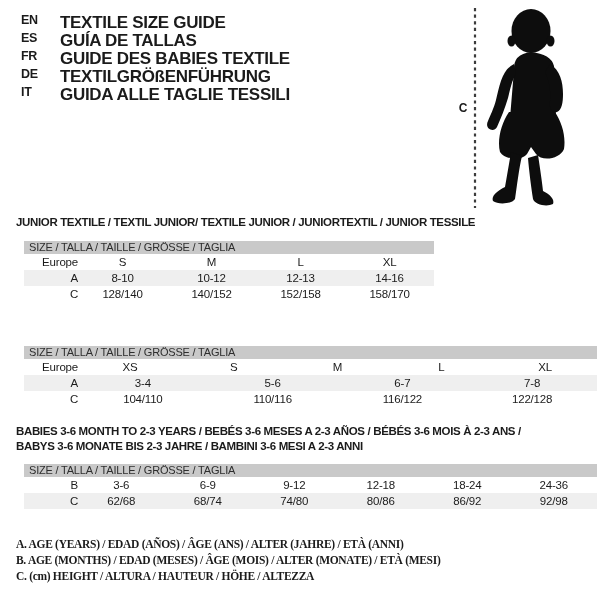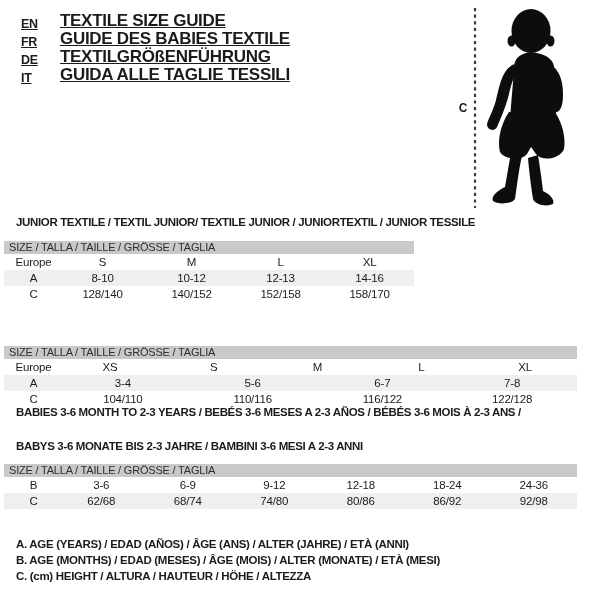--- a/index.html
+++ b/index.html
@@ -8,21 +8,21 @@
     font-family: "Liberation Sans", sans-serif;
     background: #ffffff;
     color: #1b1b1b;
     position: relative;
     overflow: hidden;
   }
   .canvas { position: absolute; inset: 0; background: #ffffff; }
 
   
   .lang-list { position: absolute; left: 21px; top: 13px; }
-  .lang-row { display: flex; height: 18px; align-items: flex-end; text-decoration: underline; }
+  .lang-row { display: flex; height: 18px; align-items: flex-start; }
   .lang-code {
     width: 39px; font-weight: bold; font-size: 12.5px; letter-spacing: -0.3px;
   }
   .lang-title {
     font-weight: bold; font-size: 17px; letter-spacing: -0.3px; white-space: nowrap;
   }
 
   
   .figure { position: absolute; left: 450px; top: 0; width: 150px; height: 215px; }
   .figure svg { position: absolute; left: 0; top: 0; }
@@ -30,50 +30,54 @@
     position: absolute; left: 6px; top: 101px; width: 14px;
     font-weight: bold; font-size: 12px; text-align: center;
   }
 
   
   .tbl-title {
     position: absolute; left: 16px;
     font-weight: bold; font-size: 11.5px; letter-spacing: -0.35px; white-space: nowrap;
   }
   .tbl-title .sub { font-size: 8px; vertical-align: sub; }
-  .tbl { position: absolute; left: 4px; }
+  .tbl { position: absolute; left: 24px; }
   .tbl-junior   { width: 410px; top: 241px; }
   .tbl-children { width: 573px; top: 346px; }
   .tbl-babies   { width: 573px; top: 464px; }
   .band {
     height: 13px; line-height: 13px; background: #c9c9c9; color: #2e2e2e;
     font-size: 11px; letter-spacing: -0.2px; padding-left: 5px;
     display: block; overflow: hidden;
   }
   .trow { display: flex; height: 16px; line-height: 16px; font-size: 11.5px; letter-spacing: -0.2px; }
   .trow.shade { background: #efefef; }
-  .lbl { width: 54px; padding-left: 5px; text-align: center; }
+  .lbl { width: 54px; padding-left: 5px; text-align: right; }
   .cell { flex: 1; text-align: center; }
 
   
   .footnotes { position: absolute; left: 16px; top: 536px; }
   .footnote {
     font-weight: bold; font-size: 11.5px; letter-spacing: -0.3px;
-    height: 16px; line-height: 16px; white-space: nowrap;
+    height: 16px; line-height: 16px; white-space: nowrap; font-family: Liberation Serif, serif;
   }
 </style>
 </head>
 <body>
 
 <div class="canvas">
 
   <div class="lang-list">
     <div class="lang-row">
       <span class="lang-code">EN</span>
       <span class="lang-title">TEXTILE SIZE GUIDE</span>
+    </div>
+    <div class="lang-row">
+      <span class="lang-code">ES</span>
+      <span class="lang-title">GUÍA DE TALLAS</span>
     </div>
     <div class="lang-row">
       <span class="lang-code">FR</span>
       <span class="lang-title">GUIDE DES BABIES TEXTILE</span>
     </div>
     <div class="lang-row">
       <span class="lang-code">DE</span>
       <span class="lang-title">TEXTILGRÖßENFÜHRUNG</span>
     </div>
     <div class="lang-row">
@@ -145,21 +149,21 @@
     </div>
     <div class="trow">
       <span class="lbl">C</span>
       <span class="cell">104/110</span>
       <span class="cell">110/116</span>
       <span class="cell">116/122</span>
       <span class="cell">122/128</span>
     </div>
   </div>
 
-  <div class="tbl-title" style="top:406px">BABIES 3-6 MONTH TO 2-3 YEARS / BEBÉS 3-6 MESES A 2-3 AÑOS / BÉBÉS 3-6 MOIS À 2-3 ANS /</div>
+  <div class="tbl-title" style="top:425px">BABIES 3-6 MONTH TO 2-3 YEARS / BEBÉS 3-6 MESES A 2-3 AÑOS / BÉBÉS 3-6 MOIS À 2-3 ANS /</div>
   <div class="tbl-title" style="top:440px">BABYS 3-6 MONATE BIS 2-3 JAHRE / BAMBINI 3-6 MESI A 2-3 ANNI</div>
   <div class="tbl tbl-babies">
     <div class="band">SIZE / TALLA / TAILLE / GRÖSSE / TAGLIA</div>
     <div class="trow">
       <span class="lbl">B</span>
       <span class="cell">3-6</span>
       <span class="cell">6-9</span>
       <span class="cell">9-12</span>
       <span class="cell">12-18</span>
       <span class="cell">18-24</span>

